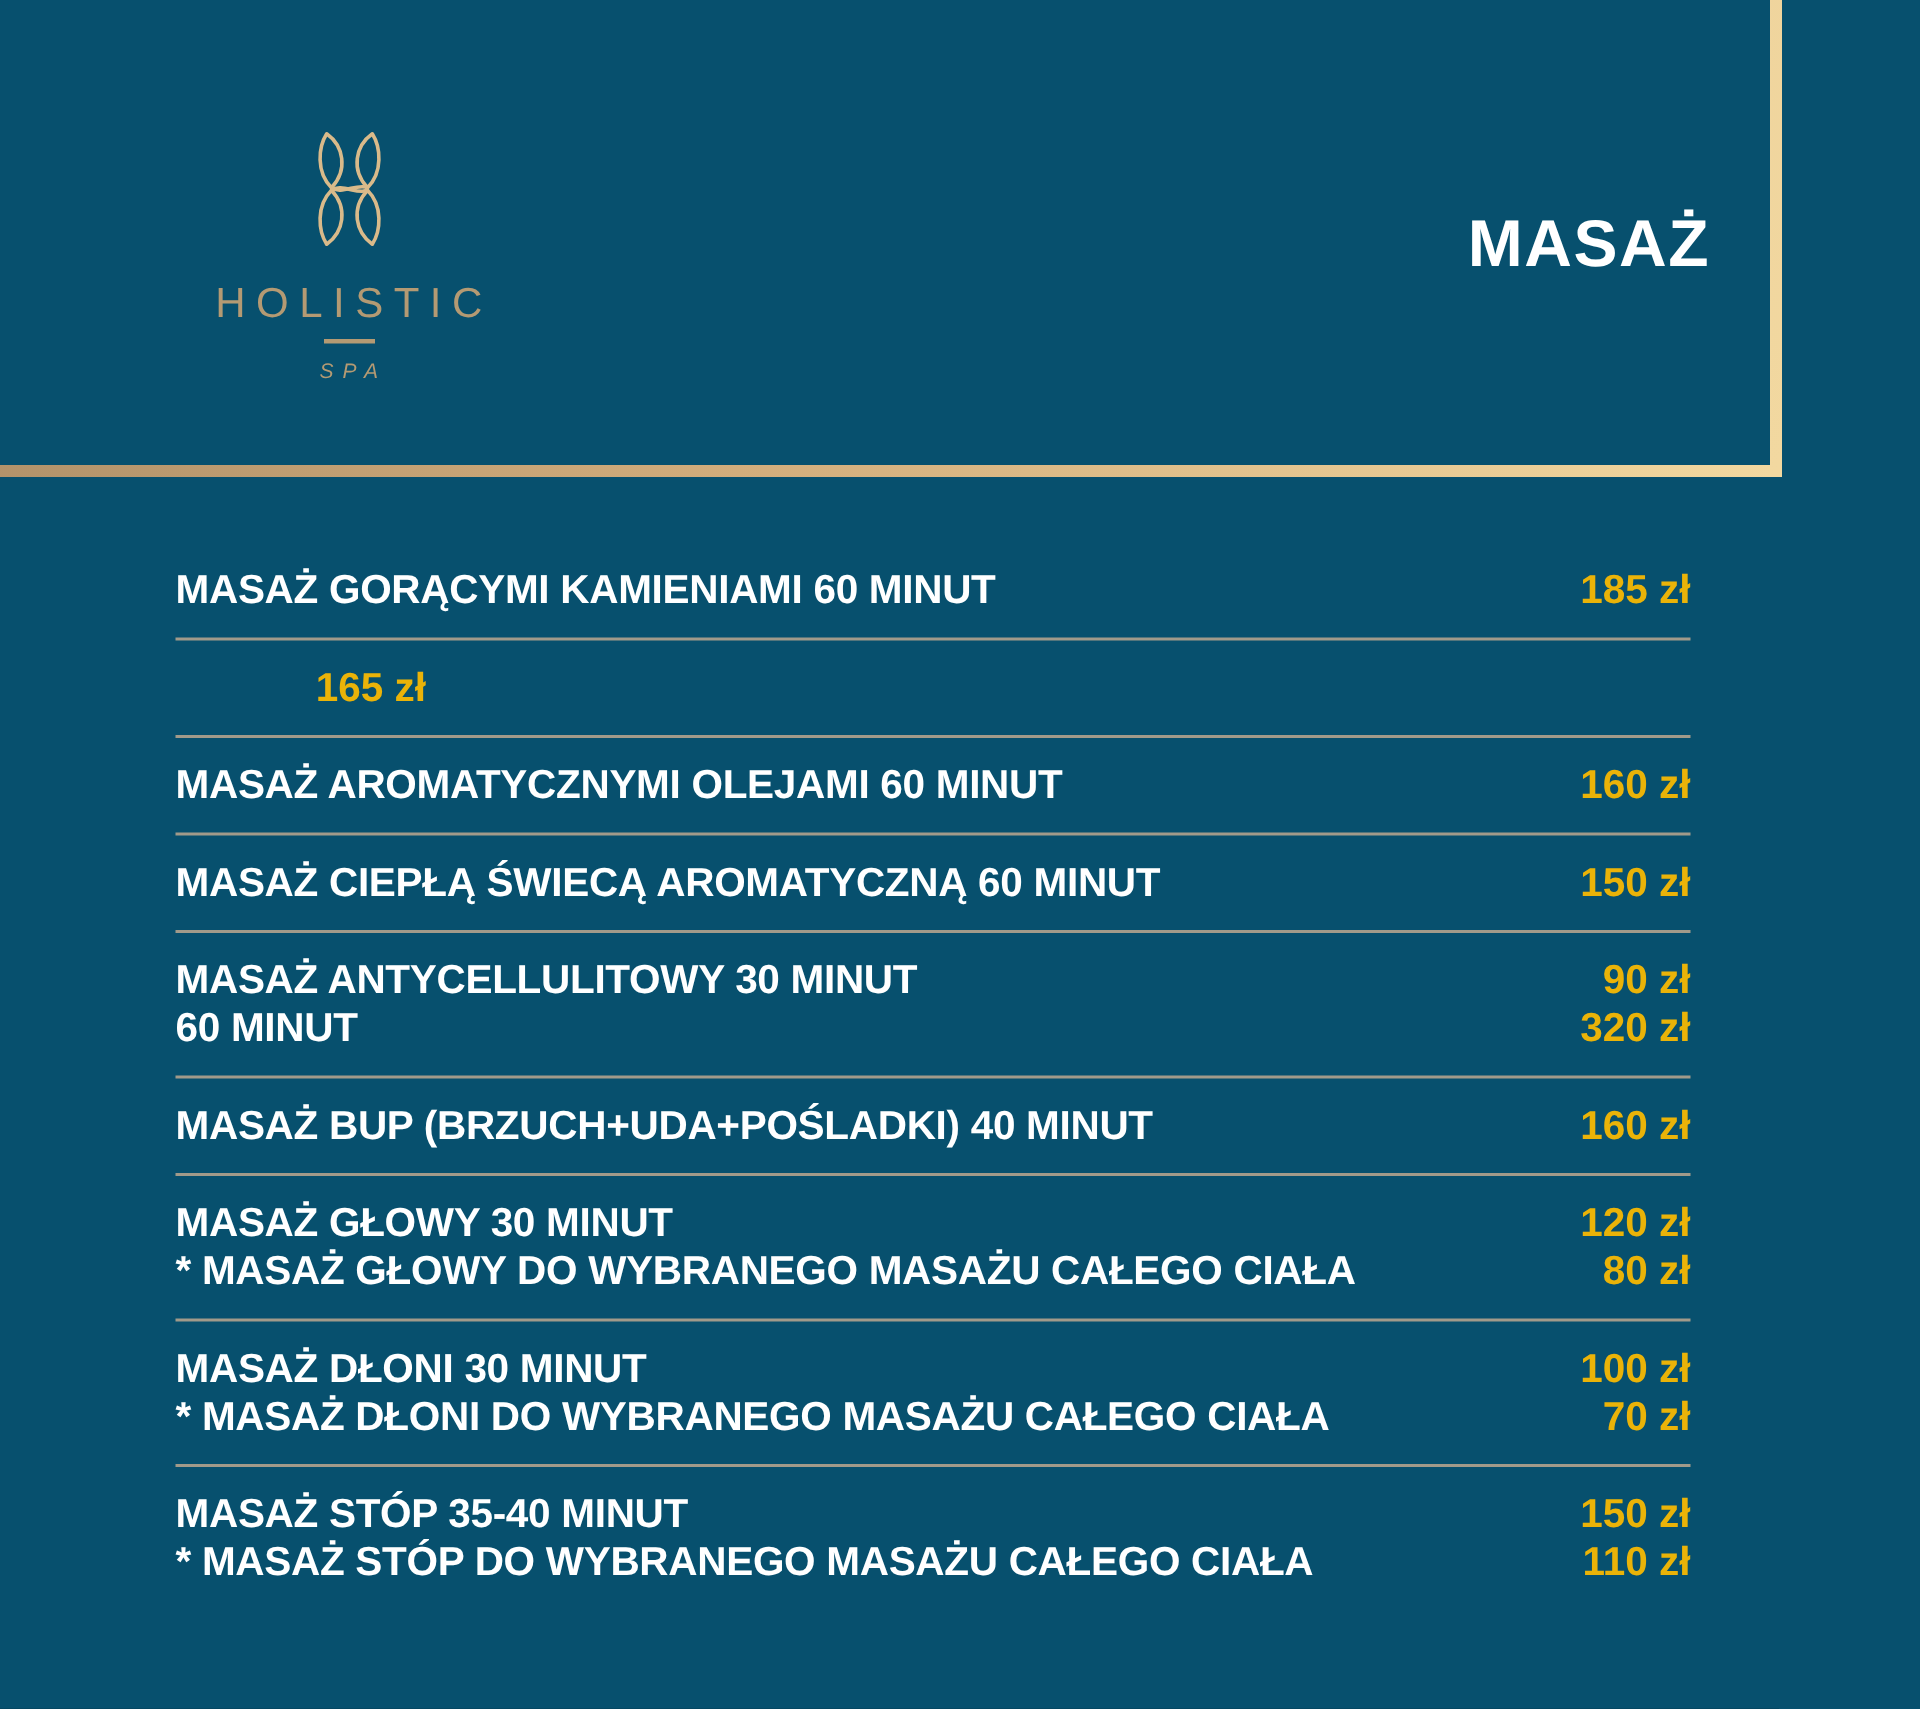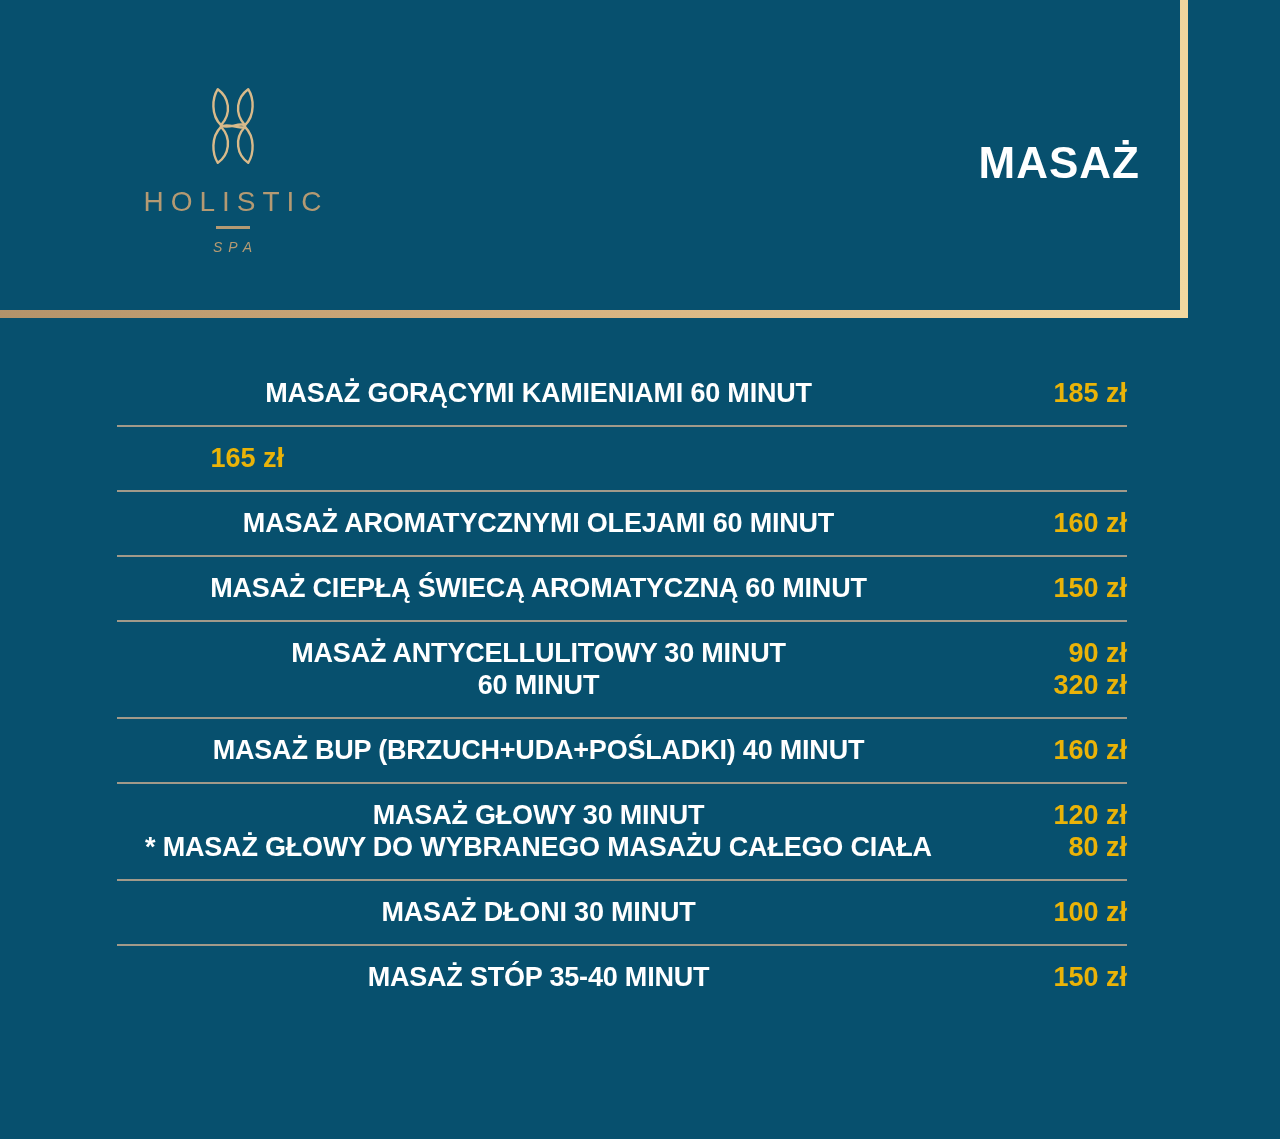--- a/index.html
+++ b/index.html
@@ -33,21 +33,21 @@
     position:absolute; top:130px; right:140px; margin:0;
     color:#ffffff; font-size:44px; line-height:66px;
     font-weight:700; letter-spacing:1px;
   }
   
   .price-list { position:absolute; left:117px; top:362px; width:1010px; }
   .price-row { padding:15px 0 16px 0; border-bottom:2px solid #a19a8a; }
   .price-row.last { border-bottom:none; }
   .price-line { display:flex; align-items:baseline; line-height:32px; }
   .service-name {
-    flex:1; text-align:center; color:#ffffff;
+    flex:1; text-align:left; color:#ffffff;
     font-size:27px; font-weight:700; letter-spacing:-0.2px; white-space:nowrap;
   }
   .service-price {
     width:167px; flex:none; text-align:right; color:#eab308;
     font-size:27px; font-weight:700; white-space:nowrap;
   }
 </style>
 </head>
 <body>
 
@@ -127,23 +127,31 @@
       <span class="service-name">* MASAŻ GŁOWY DO WYBRANEGO MASAŻU CAŁEGO CIAŁA</span>
       <span class="service-price">80 zł</span>
     </div>
       </div>
       <div class="price-row">
 
   <div class="price-line">
       <span class="service-name">MASAŻ DŁONI 30 MINUT</span>
       <span class="service-price">100 zł</span>
     </div>
+        <div class="price-line">
+      <span class="service-name">* MASAŻ DŁONI DO WYBRANEGO MASAŻU CAŁEGO CIAŁA</span>
+      <span class="service-price">70 zł</span>
+    </div>
       </div>
       <div class="price-row last">
 
   <div class="price-line">
       <span class="service-name">MASAŻ STÓP 35-40 MINUT</span>
       <span class="service-price">150 zł</span>
     </div>
+        <div class="price-line">
+      <span class="service-name">* MASAŻ STÓP DO WYBRANEGO MASAŻU CAŁEGO CIAŁA</span>
+      <span class="service-price">110 zł</span>
+    </div>
       </div>
     </div>
 
 </div>
 
 </body></html>

